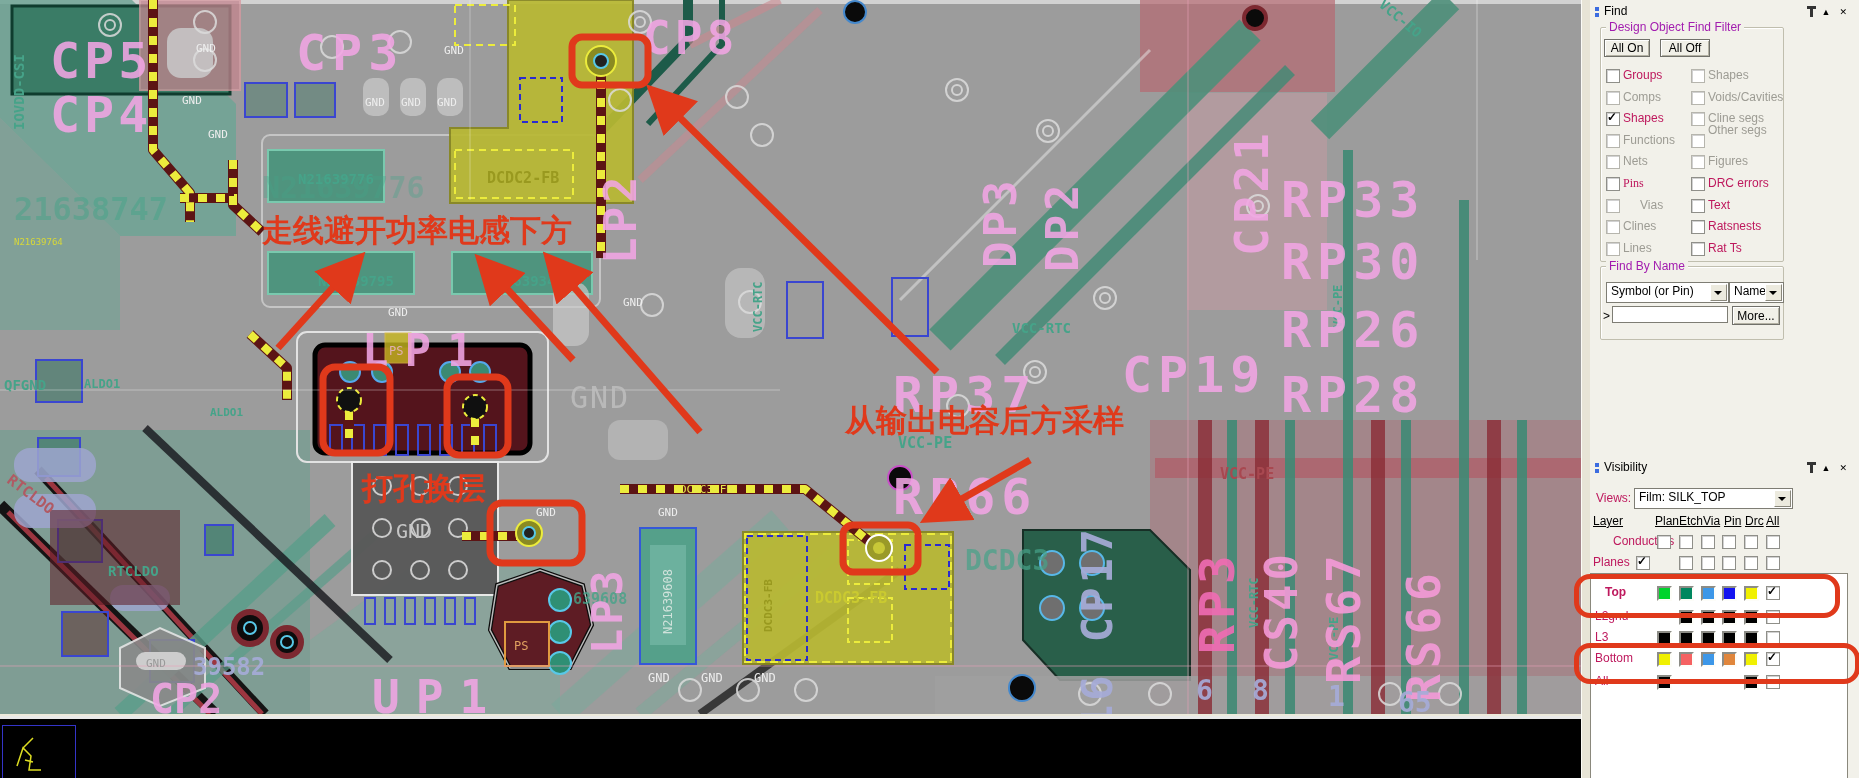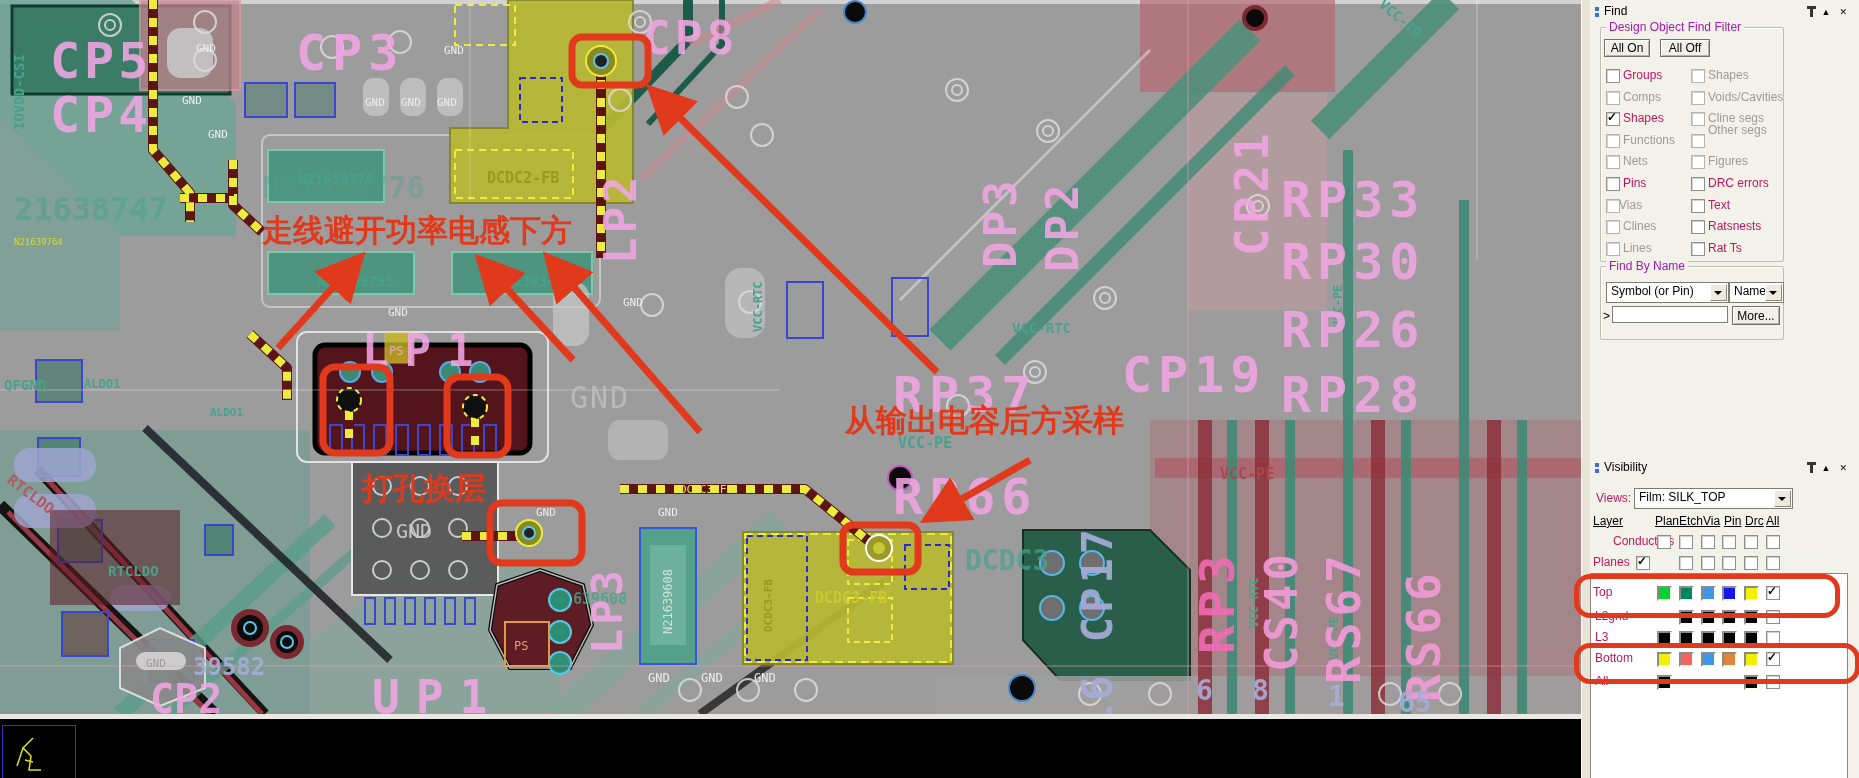--- a/index.html
+++ b/index.html
@@ -417,23 +417,23 @@
     <span class="rlabel" style="left:33px;top:69px;">Groups</span>
     <span class="cb disabled" style="left:16px;top:91px;"></span>
     <span class="rlabel disabled" style="left:33px;top:91px;">Comps</span>
     <span class="cb on" style="left:16px;top:112px;"></span>
     <span class="rlabel" style="left:33px;top:112px;">Shapes</span>
     <span class="cb disabled" style="left:16px;top:134px;"></span>
     <span class="rlabel disabled" style="left:33px;top:134px;">Functions</span>
     <span class="cb disabled" style="left:16px;top:155px;"></span>
     <span class="rlabel disabled" style="left:33px;top:155px;">Nets</span>
     <span class="cb" style="left:16px;top:177px;"></span>
-    <span class="rlabel" style="left:33px;top:177px;">Pins</span>
+    <span class="rlabel" style="left:33px;top:177px;font-family:Liberation Serif, serif;">Pins</span>
     <span class="cb disabled" style="left:16px;top:199px;"></span>
-    <span class="rlabel disabled" style="left:29px;top:199px;">Vias</span>
+    <span class="rlabel disabled" style="left:50px;top:199px;">Vias</span>
     <span class="cb disabled" style="left:16px;top:220px;"></span>
     <span class="rlabel disabled" style="left:33px;top:220px;">Clines</span>
     <span class="cb disabled" style="left:16px;top:242px;"></span>
     <span class="rlabel disabled" style="left:33px;top:242px;">Lines</span>
 
     <span class="cb disabled" style="left:101px;top:69px;"></span>
     <span class="rlabel disabled" style="left:118px;top:69px;">Shapes</span>
     <span class="cb disabled" style="left:101px;top:91px;"></span>
     <span class="rlabel disabled" style="left:118px;top:91px;">Voids/Cavities</span>
     <span class="cb disabled" style="left:101px;top:112px;"></span>
@@ -506,21 +506,21 @@
     <span class="rlabel" style="left:3px;top:556px;">Planes</span>
     <span class="cb on" style="left:46px;top:556px;"></span>
     <span class="cb" style="left:89px;top:556px;"></span>
     <span class="cb" style="left:111px;top:556px;"></span>
     <span class="cb" style="left:132px;top:556px;"></span>
     <span class="cb" style="left:154px;top:556px;"></span>
     <span class="cb" style="left:176px;top:556px;"></span>
 
     <div class="layerlist"></div>
 
-    <span class="rlabel" style="left:3px;top:586px;">Top</span>
+    <span class="rlabel" style="left:15px;top:586px;font-weight:bold;">Top</span>
     <span class="sw" style="left: 67px; top: 586px; background: rgb(0, 212, 44);"></span>
     <span class="sw" style="left: 89px; top: 586px; background: rgb(0, 135, 95);"></span>
     <span class="sw" style="left: 111px; top: 586px; background: rgb(61, 151, 232);"></span>
     <span class="sw" style="left: 132px; top: 586px; background: rgb(20, 20, 240);"></span>
     <span class="sw" style="left: 154px; top: 586px; background: rgb(240, 240, 0);"></span>
     <span class="cb on" style="left:176px;top:586px;"></span>
 
     <span class="rlabel" style="left:5px;top:610px;">L2gnd</span>
     <span class="sw" style="left: 89px; top: 610px; background: rgb(0, 0, 0);"></span>
     <span class="sw" style="left: 111px; top: 610px; background: rgb(0, 0, 0);"></span>

